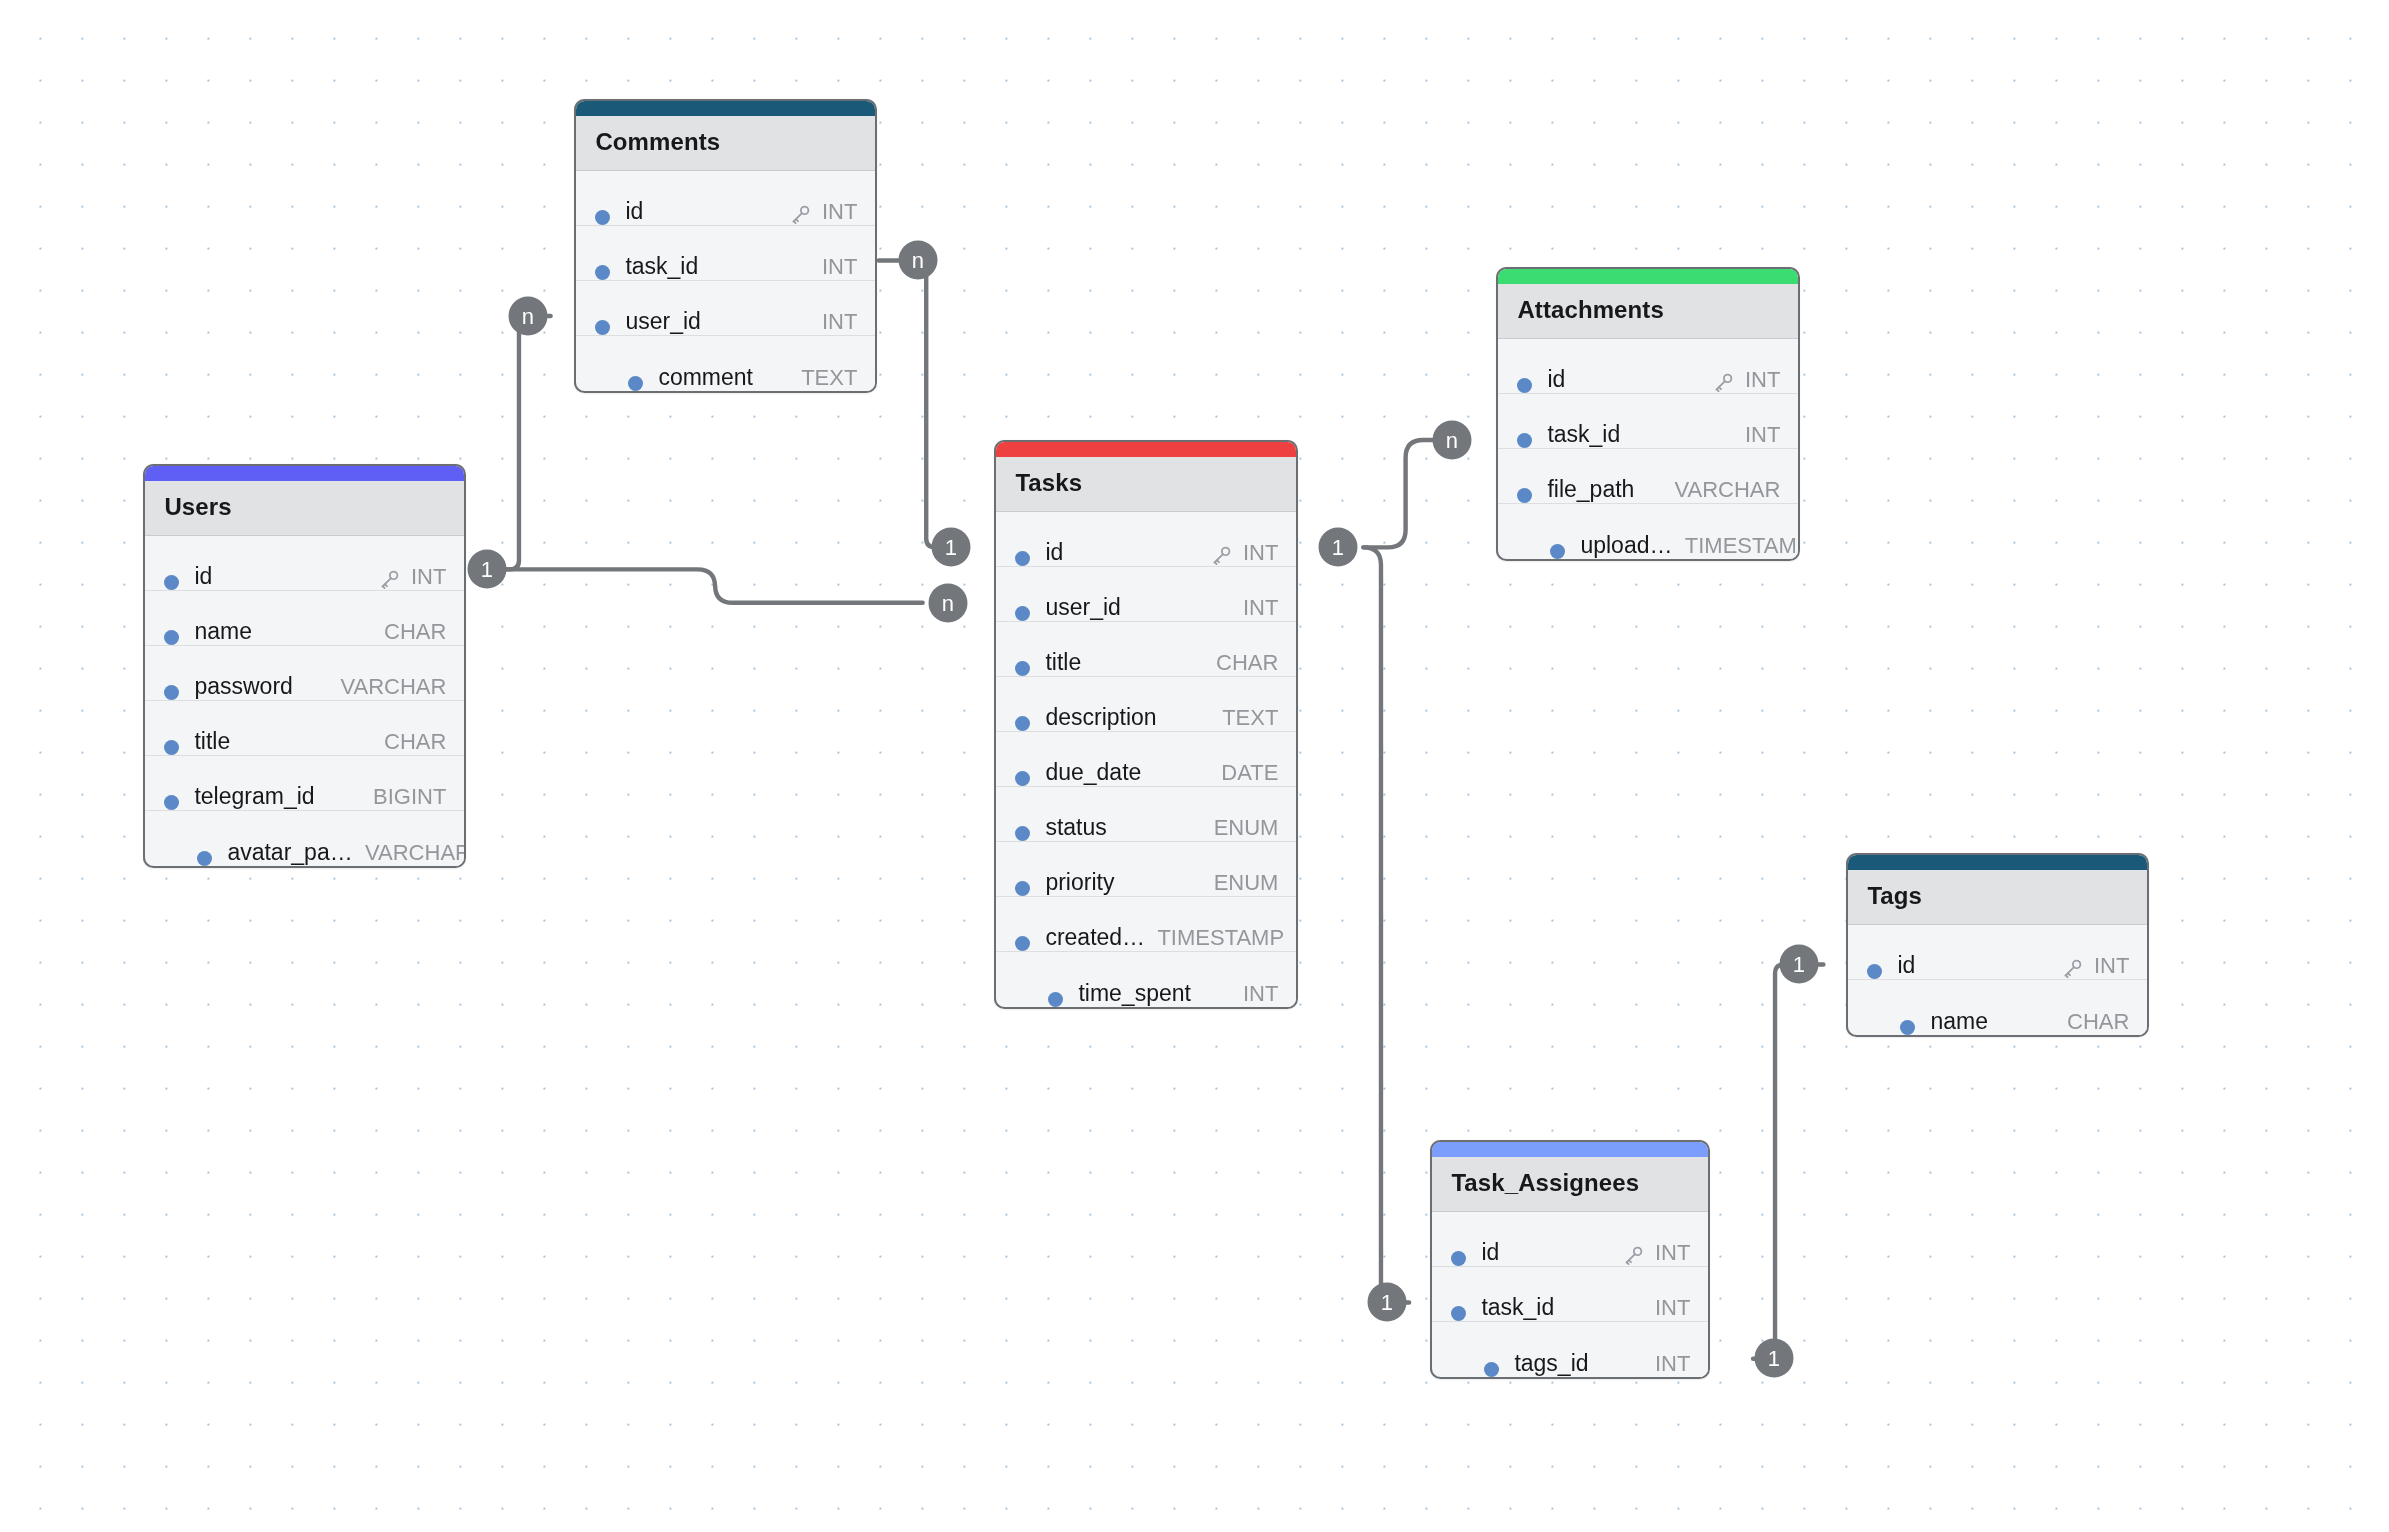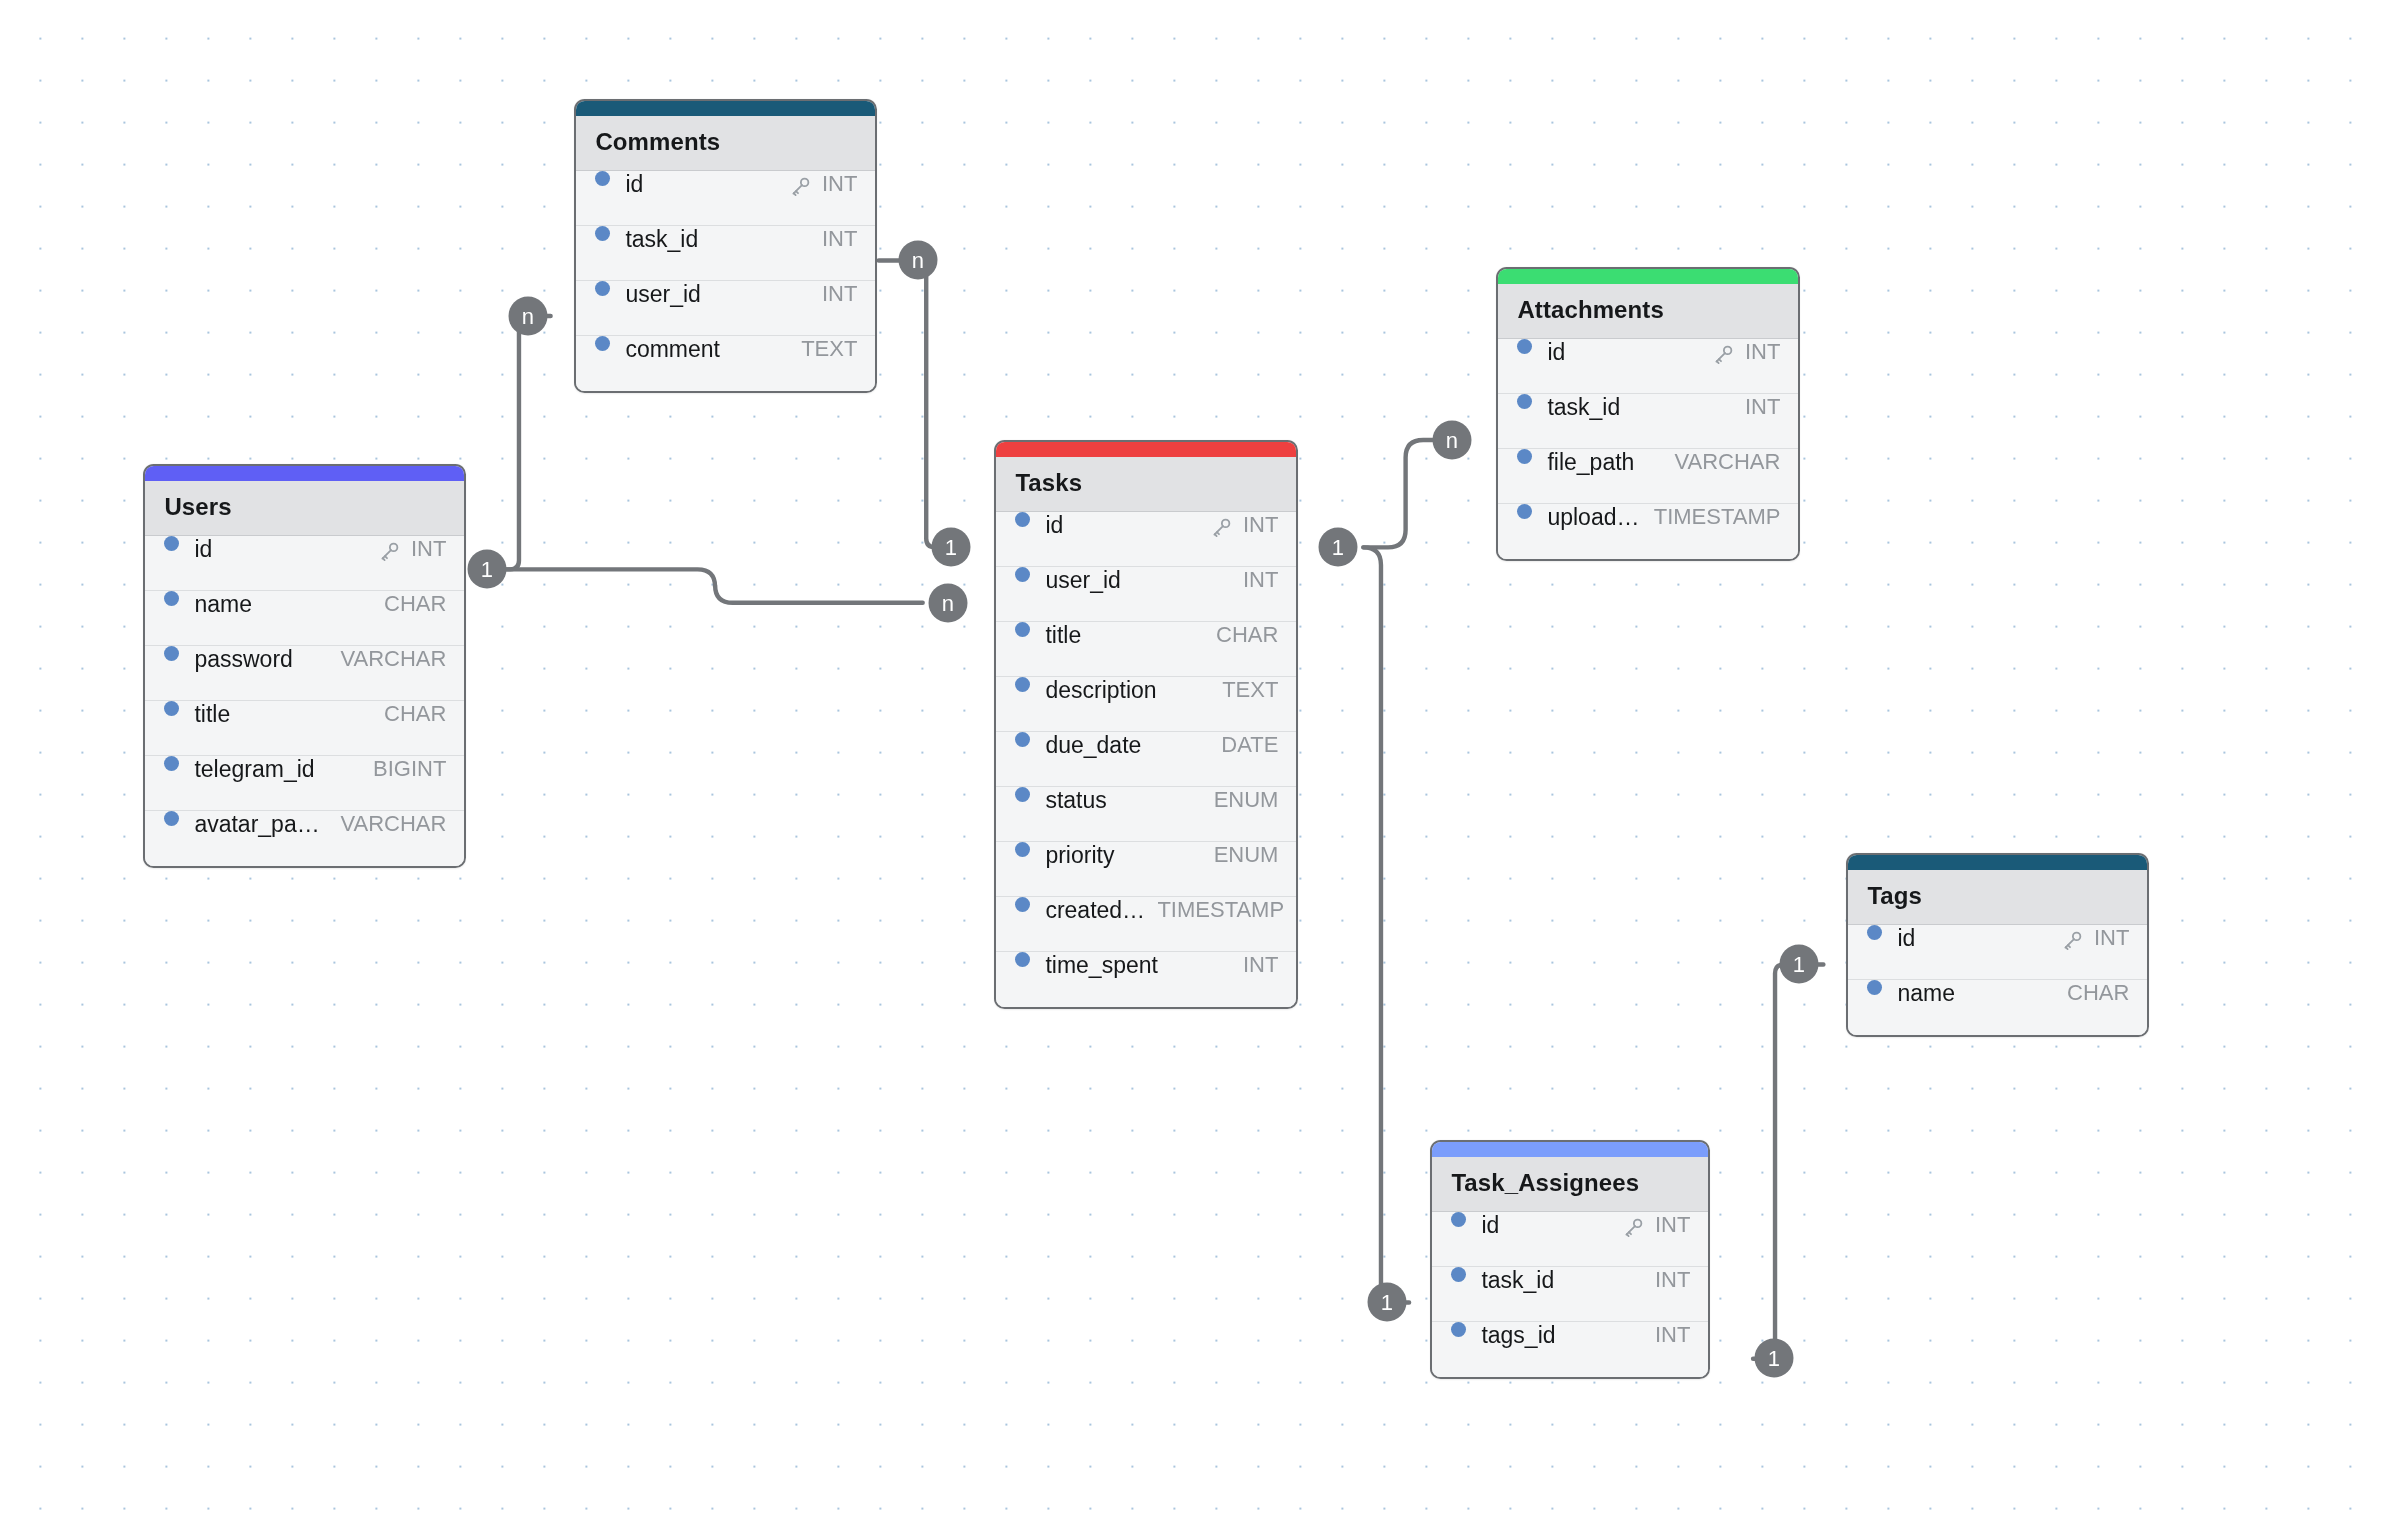--- a/index.html
+++ b/index.html
@@ -78,27 +78,27 @@
     font-size: 24px;
     font-weight: bold;
     color: #16181a;
     padding: 12.3px 19.4px 14px 19.4px;
     border-bottom: 1.8px solid #c9cbce;
     letter-spacing: 0.1px;
   }
   .tbl-rows { display: block; }
   .row {
     display: flex;
-    align-items: flex-start;
+    align-items: flex-end;
     height: 55px;
     padding: 0 17.6px 0 19.4px;
     border-bottom: 1.8px solid #dcdee0;
     background: #f4f5f6;
   }
-  .row:last-child { border-bottom: none; }
+  .row:last-child { border-bottom: none; margin-left: 33px; }
   .row .dot {
     width: 15px;
     height: 15px;
     border-radius: 50%;
     background: #5b88c6;
     flex: 0 0 auto;
     margin-right: 15px;
   }
   .row .fname {
     font-size: 23px;

